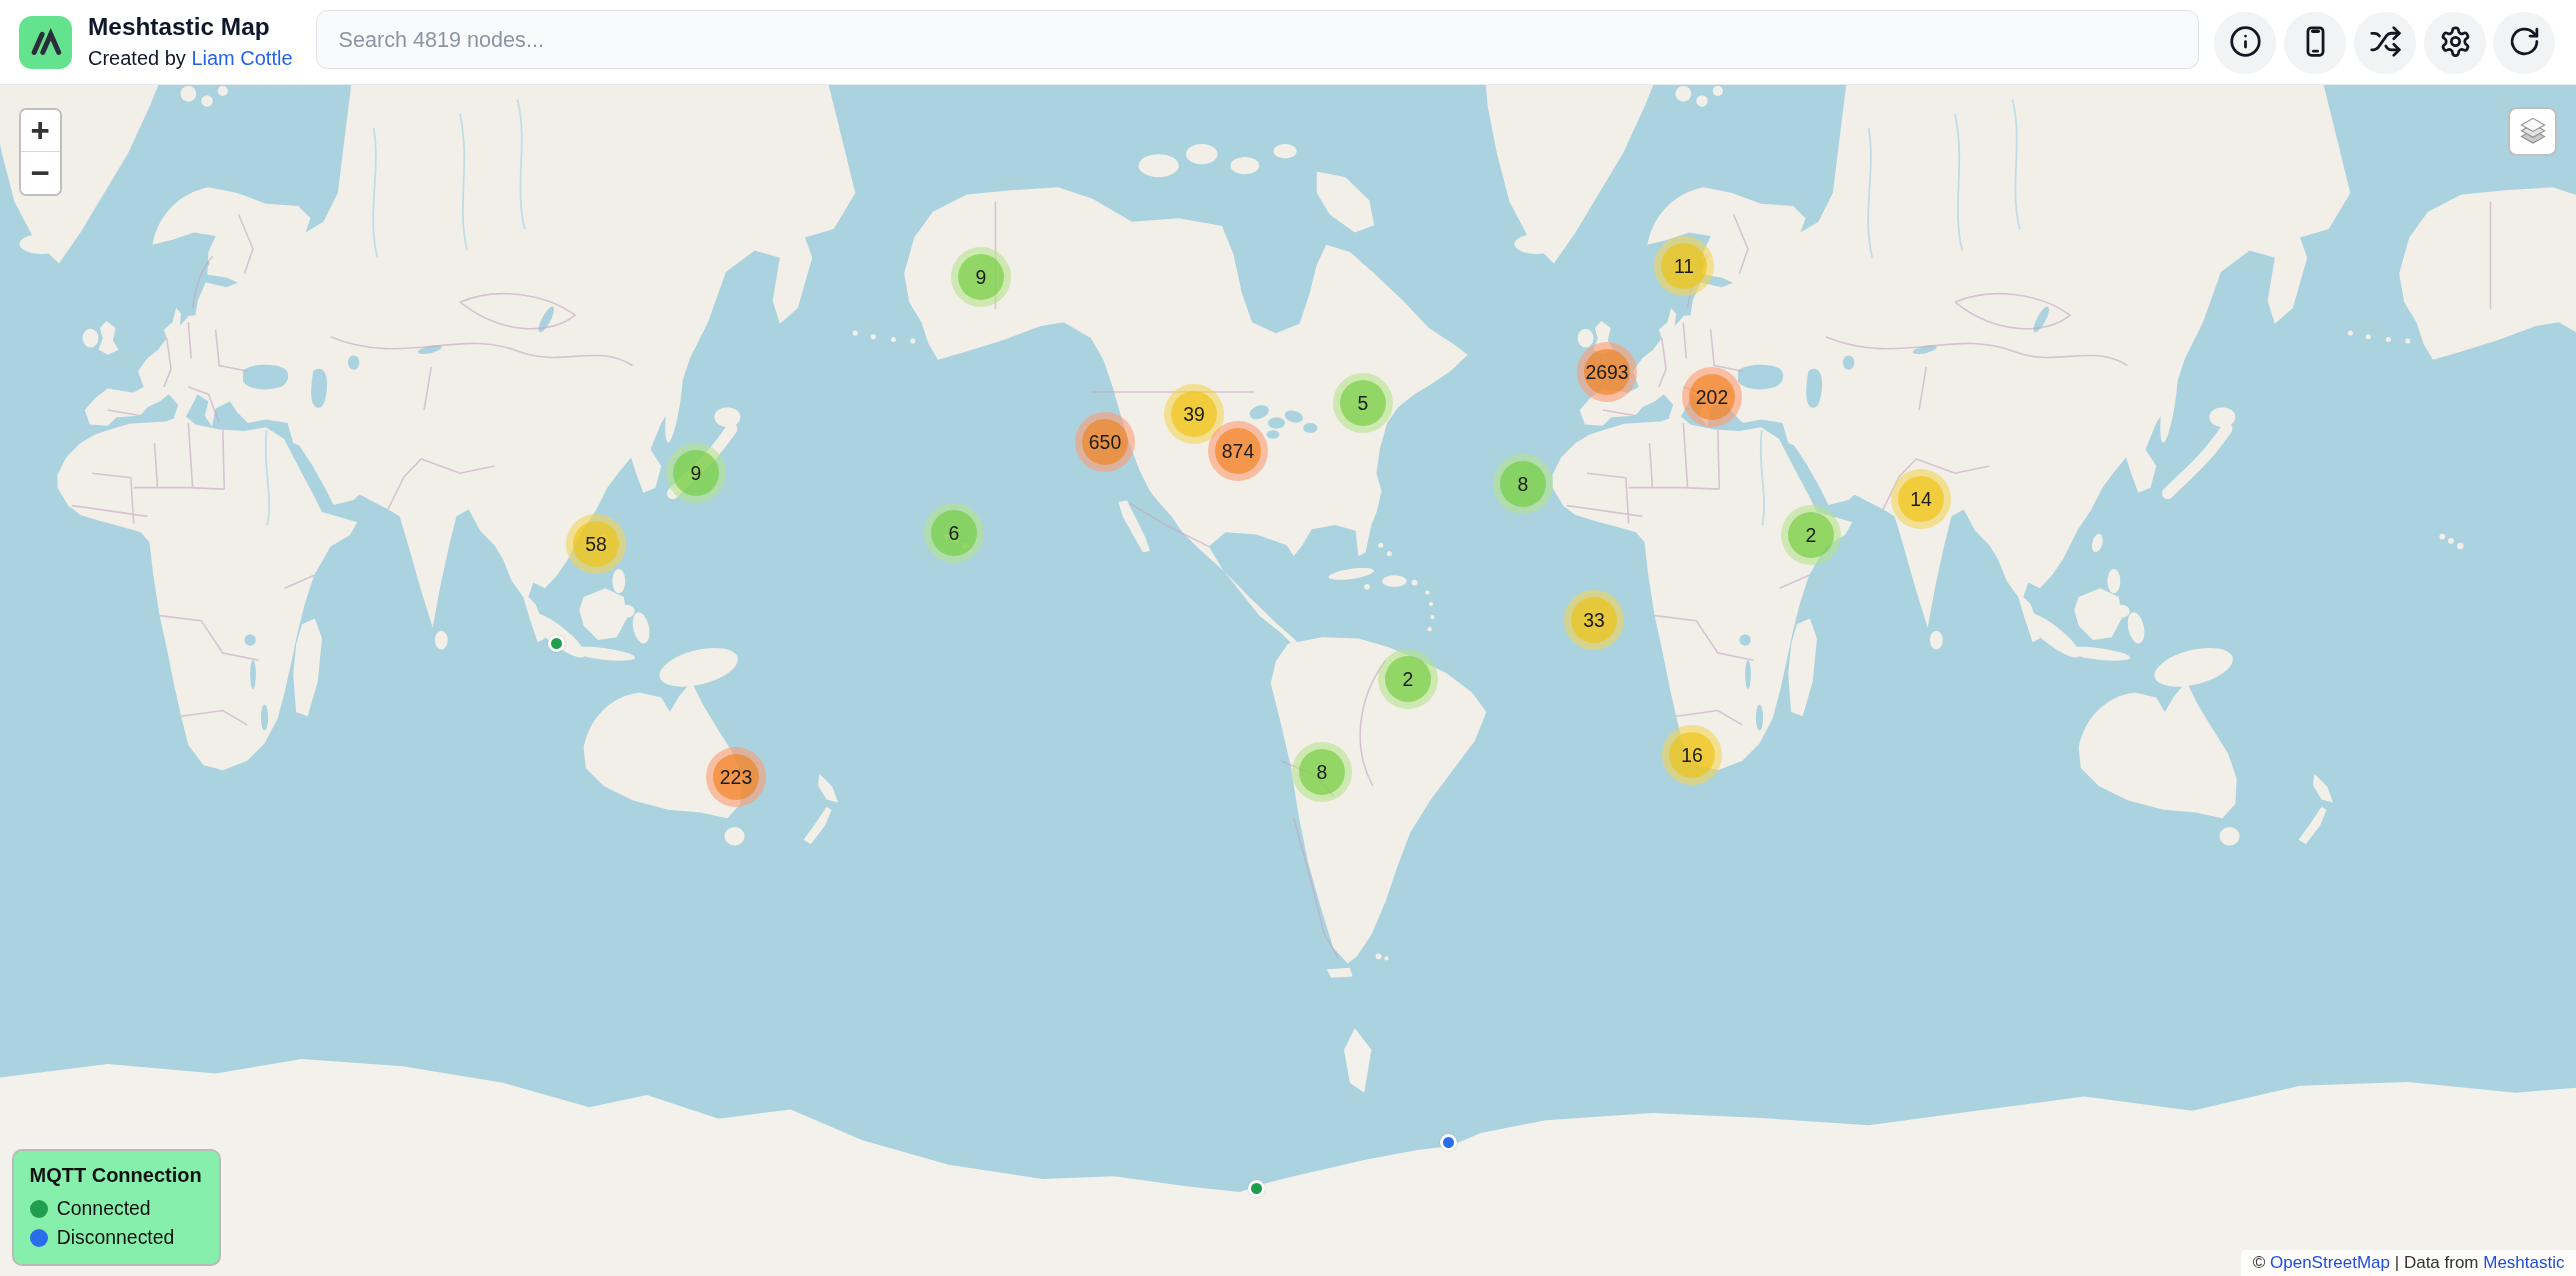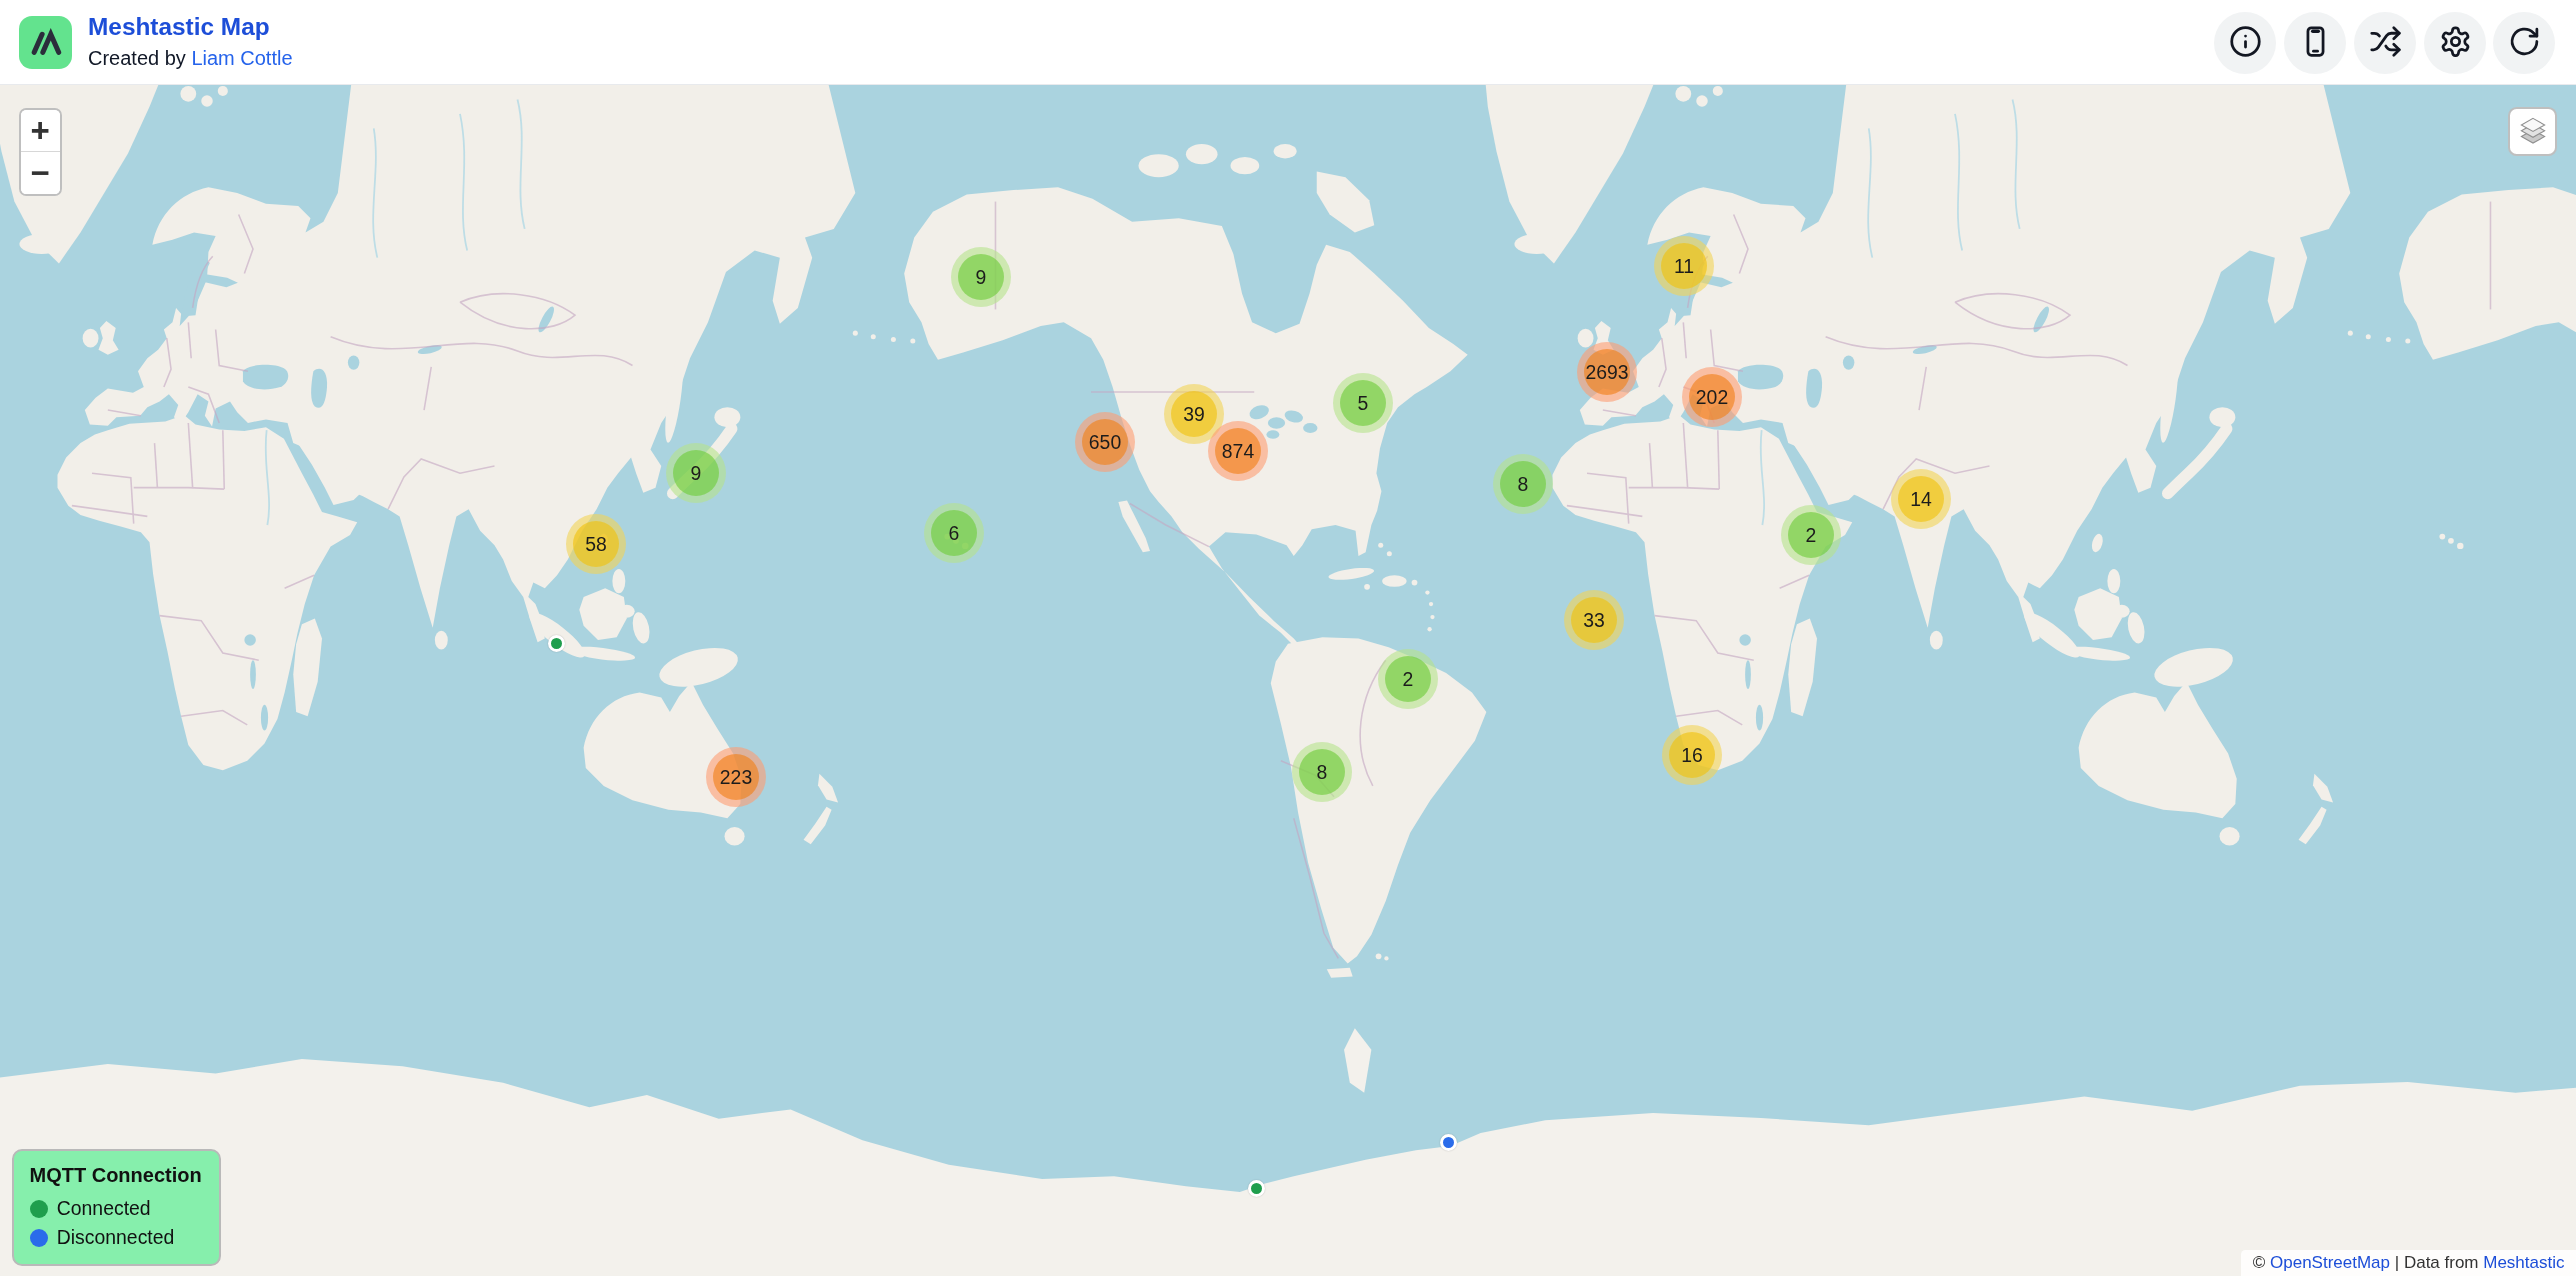--- a/index.html
+++ b/index.html
@@ -8,21 +8,21 @@
   }
   *{box-sizing:border-box;margin:0;padding:0;}
   html,body{width:2576px;height:1277px;overflow:hidden;background:#fff;
     font-family:"Liberation Sans","DejaVu Sans",sans-serif;}
   
   .header{position:absolute;left:0;top:0;width:2576px;height:var(--header-h);
     background:#ffffff;border-bottom:1.4px solid #e8eaed;display:flex;align-items:center;z-index:50;}
   .logo{position:absolute;left:18.7px;top:16px;width:53px;height:53px;border-radius:13px;
     background:#63e38e;display:flex;align-items:center;justify-content:center;}
   .brand{position:absolute;left:88px;top:11.5px;}
-  .brand .title{font-size:24.4px;font-weight:bold;color:#1d4ed8;line-height:1.2;}
+  .brand .title{font-size:24.4px;font-weight:bold;color:#0f172a;line-height:1.2;}
   .brand .subtitle{font-size:20px;color:#111827;margin-top:6px;}
   .brand .subtitle a{color:#2563eb;text-decoration:none;}
   .search{position:absolute;left:316px;top:10px;width:1883px;height:59px;
     background:#f9fafb;border:1.4px solid #dde1e6;border-radius:11.5px;
     font-size:21.6px;color:#374151;padding:0 21.6px;outline:none;}
   .search::placeholder{color:#8b95a5;}
   .iconbtn{position:absolute;top:11.5px;width:62px;height:62px;border-radius:50%;
     background:#f1f3f4;border:none;display:flex;align-items:center;justify-content:center;
     color:#131722;cursor:pointer;}
   .iconbtn svg{width:33px;height:33px;stroke:#131722;fill:none;stroke-width:2;
@@ -71,20 +71,21 @@
   <div class="logo">
     <svg width="36" height="36" viewBox="0 0 50 50" fill="none" stroke="#2b2d3b" stroke-width="7" stroke-linecap="round">
       <path d="M10 38 L21 13"></path>
       <path d="M22 38 L33 13 L44 38"></path>
     </svg>
   </div>
   <div class="brand">
     <div class="title">Meshtastic Map</div>
     <div class="subtitle"><span>Created by </span><a href="#">Liam Cottle</a></div>
   </div>
+  <input class="search" type="text" placeholder="Search 4819 nodes..." style="">
   <button class="iconbtn" style="left:2214px">
     <span><svg viewBox="0 0 24 24" width="33" height="33">
           <circle cx="12" cy="12" r="10"></circle>
           <path d="M12 16v-4"></path>
           <path d="M12 8h.01"></path>
         </svg></span>
   </button>
   <button class="iconbtn" style="left:2284px">
     <span><svg viewBox="0 0 24 24" width="33" height="33">
           <rect x="6.5" y="2" width="11" height="20" rx="2.5"></rect>

